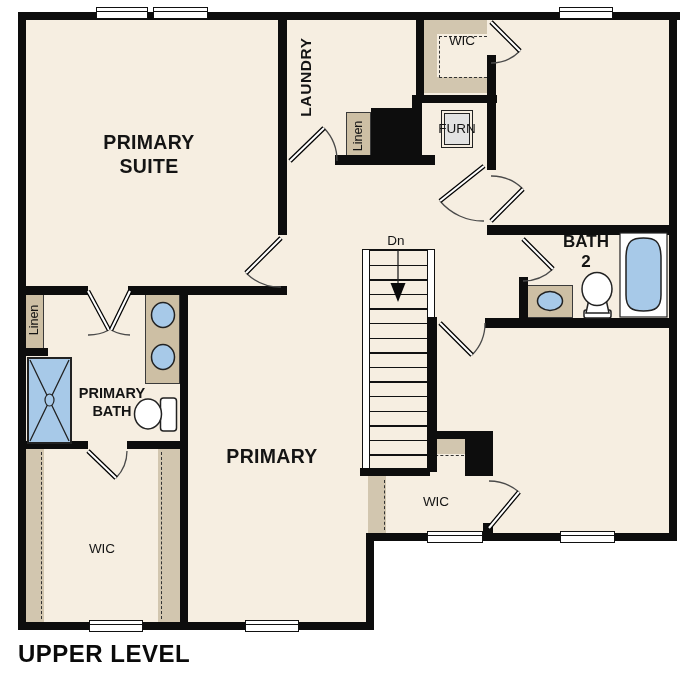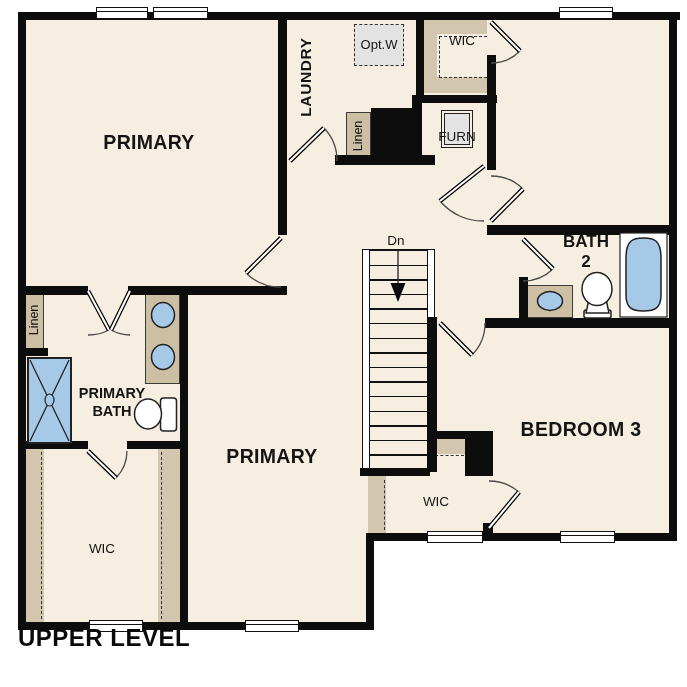--- a/index.html
+++ b/index.html
@@ -64,23 +64,20 @@
   <div class="shelf" style="left:26px;top:449px;width:18px;height:173px;"></div>
   <div class="shelf" style="left:158px;top:449px;width:22px;height:173px;"></div>
   <div class="dash-v" style="left:41px;top:452px;height:167px;"></div>
   <div class="dash-v" style="left:161px;top:452px;height:167px;"></div>
 
   <div class="shelf" style="left:368px;top:476px;width:18px;height:57px;"></div>
   <div class="dash-v" style="left:384px;top:480px;height:50px;"></div>
   <div class="shelf" style="left:428px;top:439px;width:37px;height:15px;"></div>
   <div class="dash-h" style="left:430px;top:455px;width:34px;"></div>
 
-  <div class="gray-box" style="left:354px;top:24px;width:50px;height:42px;">
-    <div><span class="ln">Opt.</span><span class="ln">W</span></div>
-  </div>
 
   <div class="furn-outer" style="left:441px;top:110px;">
     <div class="furn-inner"></div>
   </div>
 
   <div class="rail" style="left:362px;top:249px;width:8px;height:223px;"></div>
   <div class="rail" style="left:427px;top:249px;width:8px;height:70px;"></div>
   <div class="treads" style="left:370px;top:249px;width:57px;height:220px;"></div>
 
   <div class="wall" style="left:18px;top:12px;width:662px;height:8px;"></div>
@@ -208,34 +205,34 @@
     </g>
 
     <g>
       <rect x="620" y="233" width="47" height="84" class="fix-white" style="stroke-width:1.2;"></rect>
       <path d="M626,258 C626,240 633,238 643.5,238 C654,238 661,240 661,258 L661,295 C661,308 655,311 643.5,311 C632,311 626,308 626,295 Z" class="fix-blue"></path>
     </g>
   </svg>
 
   <div class="lbl room-lbl center2" style="left:149px;top:131px;">
     <span class="ln">PRIMARY</span>
+    <span class="ln">SUITE</span>
   </div>
   <div class="lbl laundry-lbl rot" style="left:306px;top:77px;">LAUNDRY</div>
   <div class="lbl small-lbl" style="left:462px;top:33px;">WIC</div>
   <div class="lbl linen-lbl rot" style="left:358px;top:136px;">Linen</div>
-  <div class="lbl small-lbl" style="left:457px;top:129px;">FURN</div>
+  <div class="lbl small-lbl" style="left:457px;top:121px;">FURN</div>
   <div class="lbl mid-lbl center2" style="left:586px;top:232px;">
     <span class="ln">BATH</span>
     <span class="ln">2</span>
   </div>
   <div class="lbl small-lbl" style="left:396px;top:233px;">Dn</div>
   <div class="lbl linen-lbl rot" style="left:34px;top:320px;">Linen</div>
   <div class="lbl sm-bold-lbl center2" style="left:112px;top:384px;">
     <span class="ln">PRIMARY</span>
     <span class="ln">BATH</span>
   </div>
-  <div class="lbl room-lbl" style="left:581px;top:418px;">BEDROOM 3</div>
   <div class="lbl room-lbl" style="left:272px;top:445px;">PRIMARY</div>
   <div class="lbl small-lbl" style="left:102px;top:541px;">WIC</div>
   <div class="lbl small-lbl" style="left:436px;top:494px;">WIC</div>
 
-  <div class="title-lbl" style="left:18px;top:624px;text-align:right;">UPPER LEVEL</div>
+  <div class="title-lbl" style="left:18px;top:640px;text-align:right;">UPPER LEVEL</div>
 </div>
 
 </body></html>

